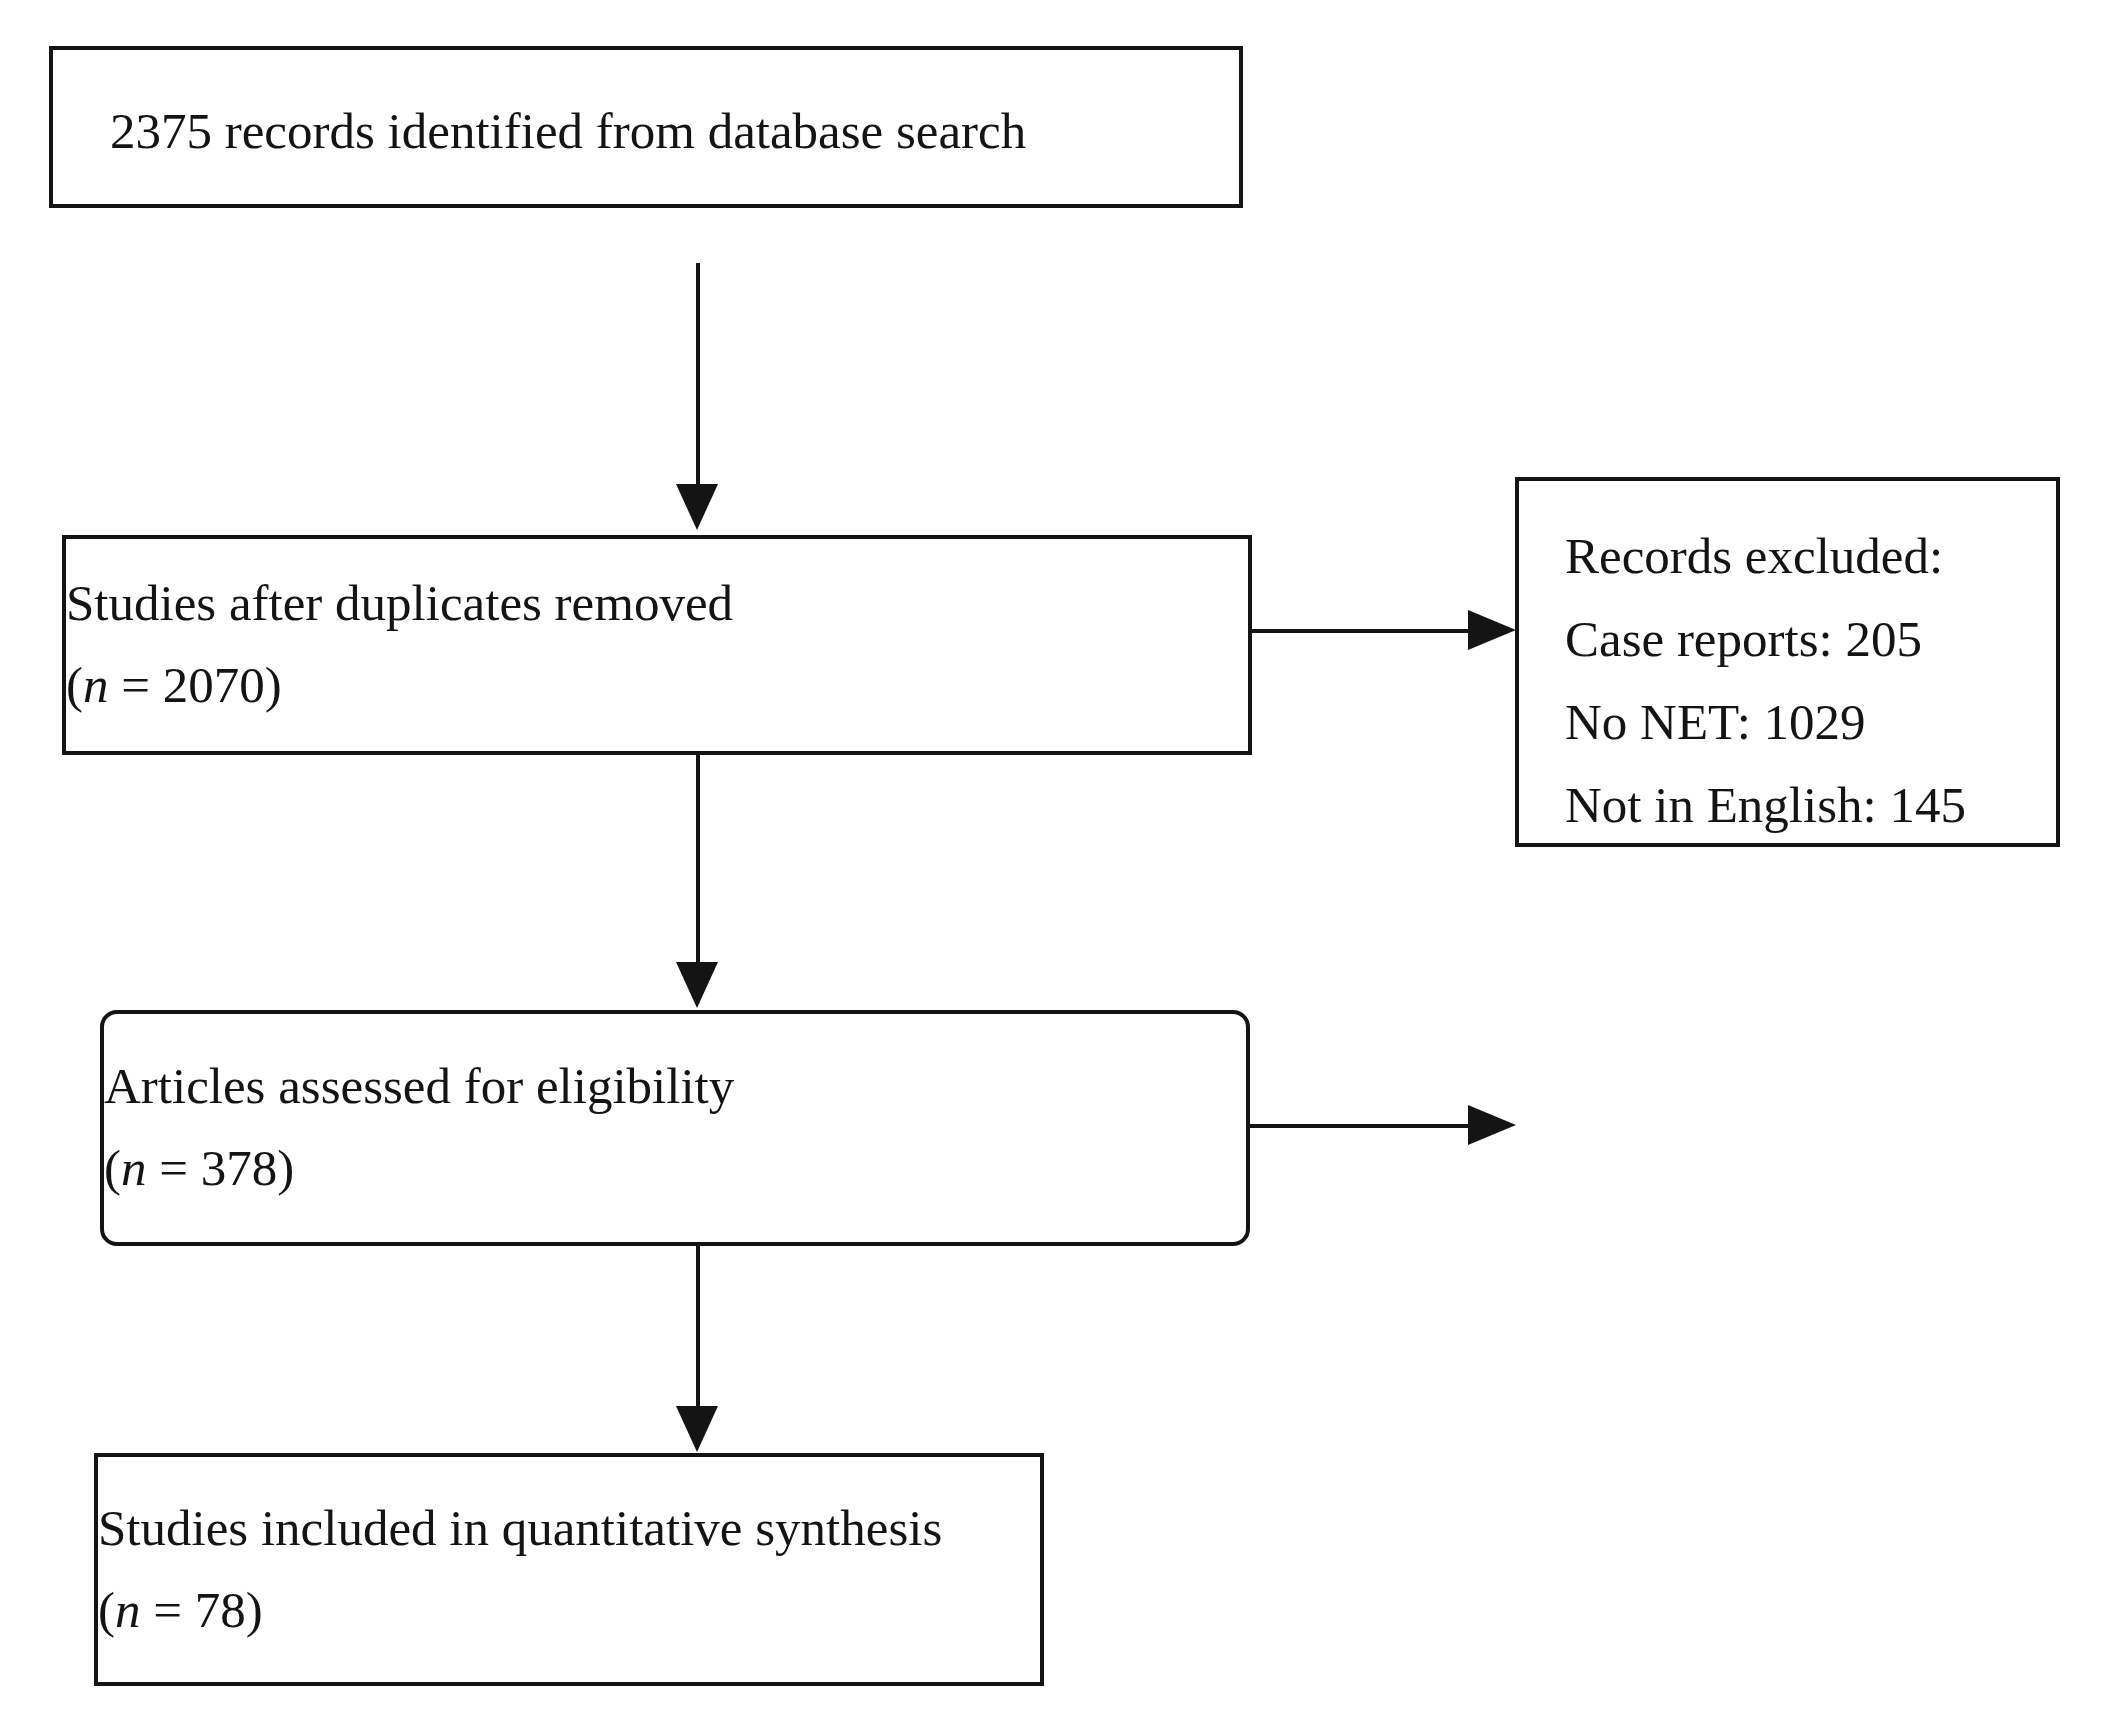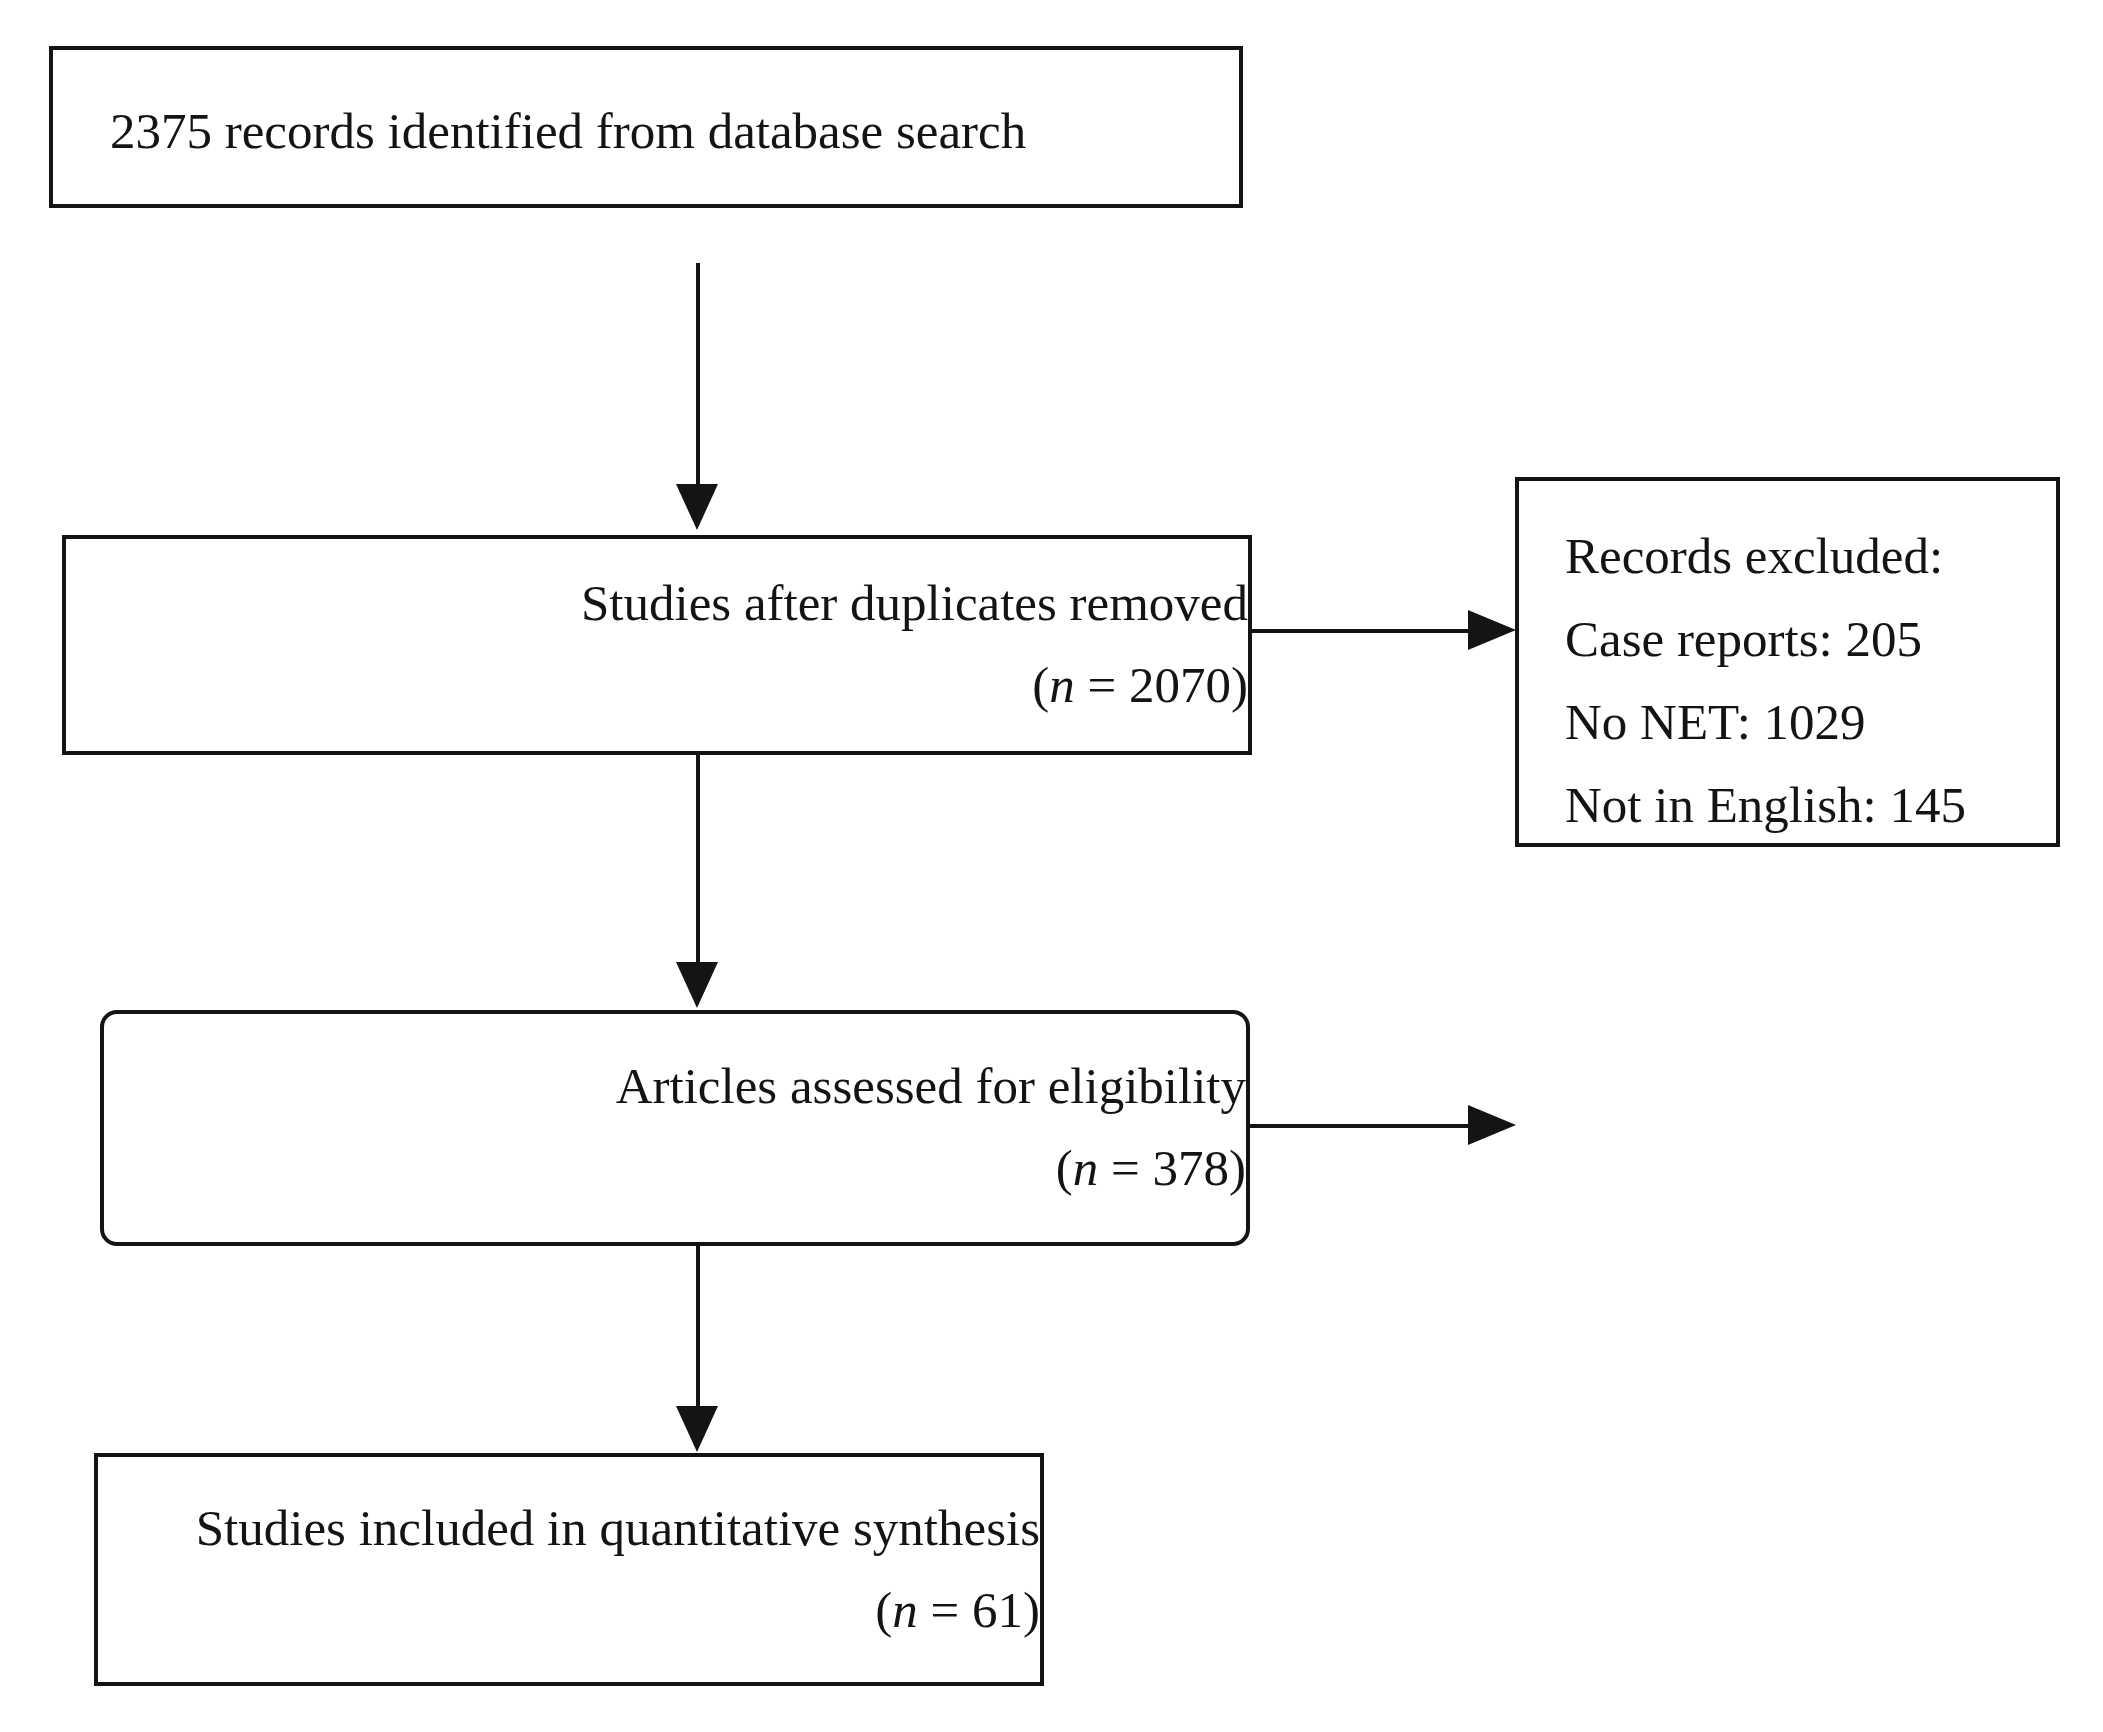--- a/index.html
+++ b/index.html
@@ -20,21 +20,21 @@
     position: absolute;
     box-sizing: border-box;
     border: 4.5px solid #141414;
     background: #ffffff;
     font-size: 51px;
     line-height: 1.6;
   }
   .box.centered {
     display: flex;
     flex-direction: column;
-    align-items: flex-end;
+    align-items: flex-start;
     justify-content: center;
     text-align: center;
   }
   .nvar { font-style: italic; }
   .vline {
     position: absolute;
     width: 3.6px;
     background: #141414;
   }
   .hline {
@@ -131,18 +131,18 @@
 
 
   <div>
     <div class="vline" style="left:696px; top:1246px; height:162px;"></div>
     <div class="head-down" style="left:676px; top:1406px;"></div>
   </div>
 
   <div class="box centered" id="box-included">
     <div>Studies included in quantitative synthesis</div>
     <div>
-      <span>(</span><span class="nvar">n</span><span> = 61)</span>
+      <span>(</span><span class="nvar">n</span><span> = 78)</span>
     </div>
   </div>
 
 </div>
 
 
 </body></html>

